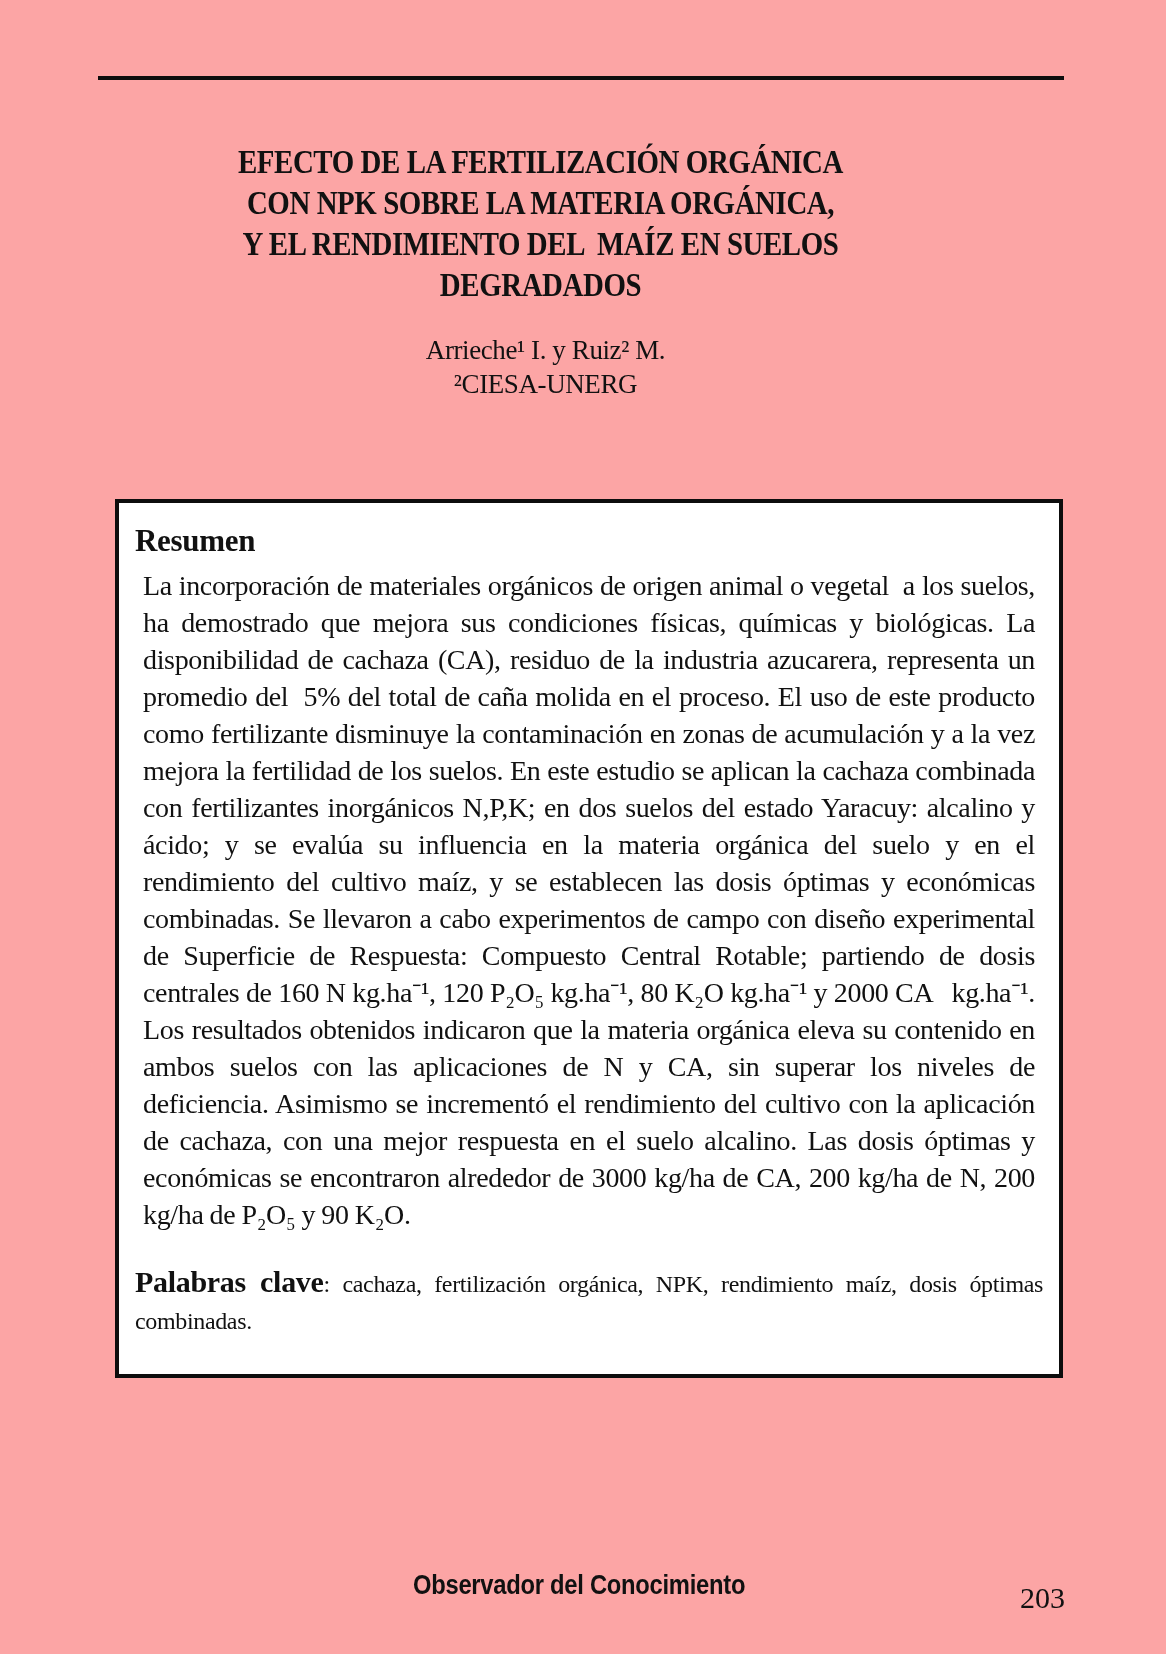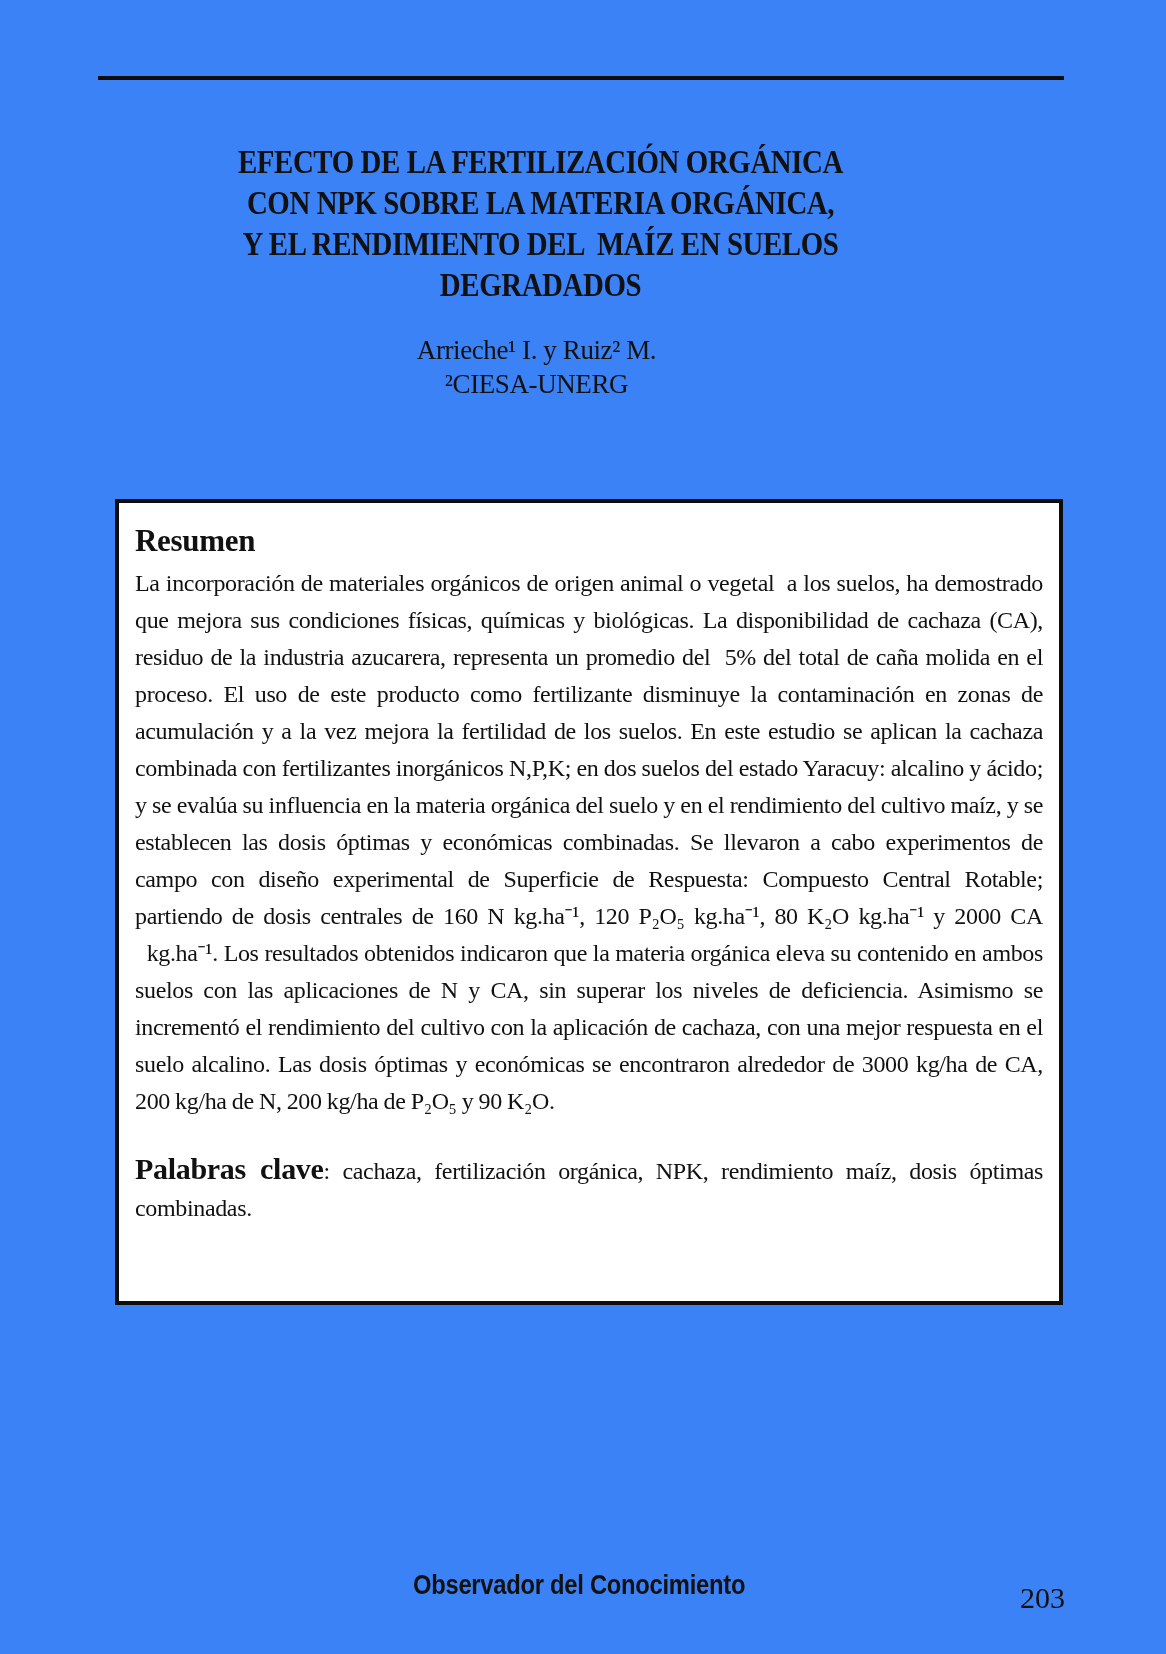--- a/index.html
+++ b/index.html
@@ -1,21 +1,21 @@
 <!DOCTYPE html>
 <html><head>
 <meta charset="utf-8">
 <style>
   html, body { margin: 0; padding: 0; background: #ffffff; }
 
   .page {
     position: relative;
     width: 1166px;
     height: 1654px;
-    background: #3b82f6;
+    background: #fca5a5;
     color: #111111;
     overflow: hidden;
     font-family: "Liberation Serif", serif;
   }
 
   .top-rule {
     position: absolute;
     left: 98px; top: 76px;
     width: 966px; height: 4px;
     background: #0d0d0d;
@@ -29,21 +29,21 @@
     font-weight: bold;
     font-size: 34px;
     line-height: 41px;
     letter-spacing: -0.5px;
     transform: scaleX(0.85);
     transform-origin: center top;
   }
 
   .authors-block {
     position: absolute;
-    left: 79px; top: 333px;
+    left: 88px; top: 333px;
     width: 915px;
     text-align: center;
     font-size: 27px;
     line-height: 34px;
     letter-spacing: -0.4px;
   }
 
   .abstract-box {
     position: absolute;
     left: 115px; top: 499px;
@@ -57,22 +57,22 @@
 
   .abstract-heading {
     margin: 0 0 6px 0;
     font-size: 31px;
     line-height: 36px;
     font-weight: bold;
     letter-spacing: -0.3px;
   }
 
   .abstract-body {
-    margin: 0;
-    font-size: 24px;
+    margin: 8px;
+    font-size: 28px;
     line-height: 37px;
     text-align: justify;
     letter-spacing: -0.35px;
     word-spacing: -0.5px;
   }
 
   .keywords {
     margin: 30px 0 0 0;
     font-size: 24px;
     line-height: 37px;

